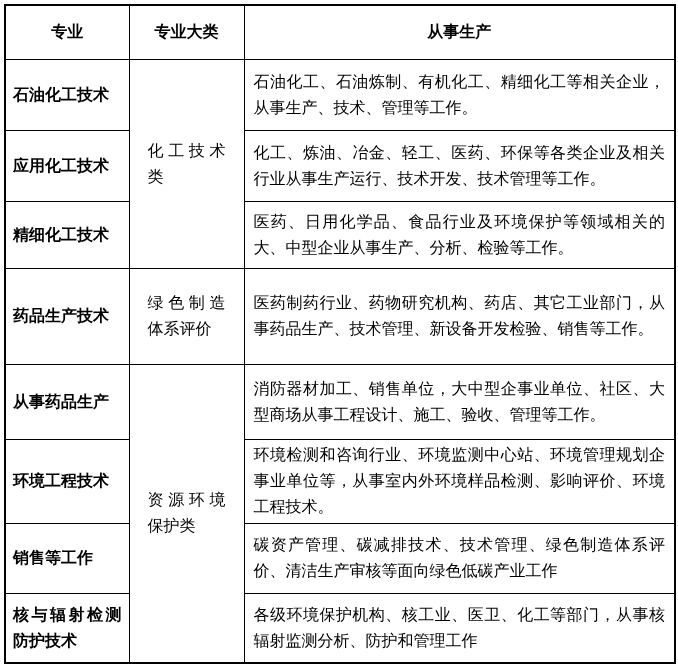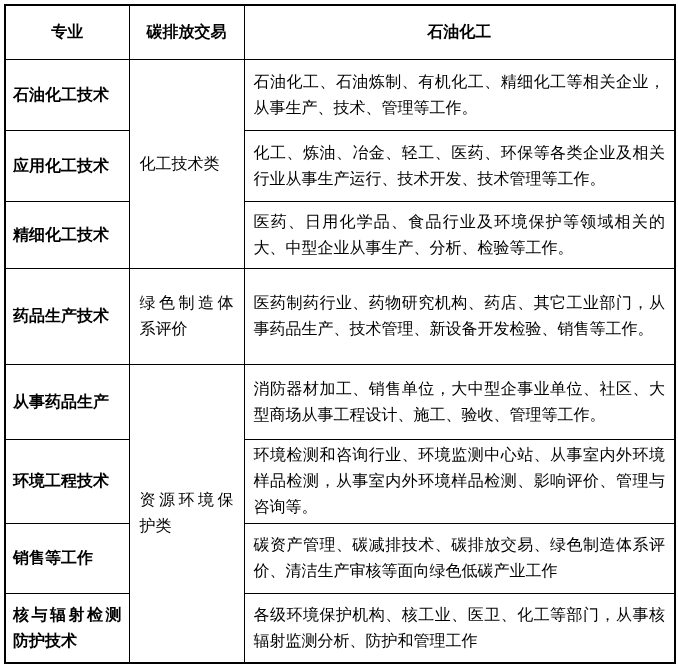--- a/index.html
+++ b/index.html
@@ -49,43 +49,43 @@
   td.major {
     font-weight: bold;
     text-align: justify;
     text-justify: inter-ideograph;
     padding: 8px 7px;
   }
   td.category {
     font-weight: normal;
     text-align: justify;
     text-justify: inter-ideograph;
-    padding: 2px 10px;
+    padding: 2px 18px;
   }
   td.direction {
     font-weight: normal;
     text-align: justify;
     text-justify: inter-ideograph;
     padding: 2px 9px;
   }
 </style>
 </head>
 <body>
 
 <table class="majors">
   <colgroup>
       <col class="c1">
       <col class="c2">
       <col class="c3">
     </colgroup>
   <tbody>
     <tr class="hdr">
       <th>专业</th>
-      <th>碳排放交易</th>
-      <th>石油化工</th>
+      <th>专业大类</th>
+      <th>从事生产</th>
     </tr>
 
     <tr class="row-0">
       <td class="major">石油化工技术</td>
       <td class="category" rowspan="3">化工技术类</td>
       <td class="direction">石油化工、石油炼制、有机化工、精细化工等相关企业，从事生产、技术、管理等工作。</td>
     </tr>
 
     <tr class="row-1">
       <td class="major">应用化工技术</td>
@@ -104,26 +104,26 @@
     </tr>
 
     <tr class="row-4">
       <td class="major">从事药品生产</td>
       <td class="category" rowspan="4">资源环境保护类</td>
       <td class="direction">消防器材加工、销售单位，大中型企事业单位、社区、大型商场从事工程设计、施工、验收、管理等工作。</td>
     </tr>
 
     <tr class="row-5">
       <td class="major">环境工程技术</td>
-      <td class="direction">环境检测和咨询行业、环境监测中心站、从事室内外环境样品检测，从事室内外环境样品检测、影响评价、管理与咨询等。</td>
+      <td class="direction">环境检测和咨询行业、环境监测中心站、环境管理规划企事业单位等，从事室内外环境样品检测、影响评价、环境工程技术。</td>
     </tr>
 
     <tr class="row-6">
       <td class="major">销售等工作</td>
-      <td class="direction">碳资产管理、碳减排技术、碳排放交易、绿色制造体系评价、清洁生产审核等面向绿色低碳产业工作</td>
+      <td class="direction">碳资产管理、碳减排技术、技术管理、绿色制造体系评价、清洁生产审核等面向绿色低碳产业工作</td>
     </tr>
 
     <tr class="row-7">
       <td class="major">核与辐射检测防护技术</td>
       <td class="direction">各级环境保护机构、核工业、医卫、化工等部门，从事核辐射监测分析、防护和管理工作</td>
     </tr>
   </tbody>
 </table>
 
 </body></html>

